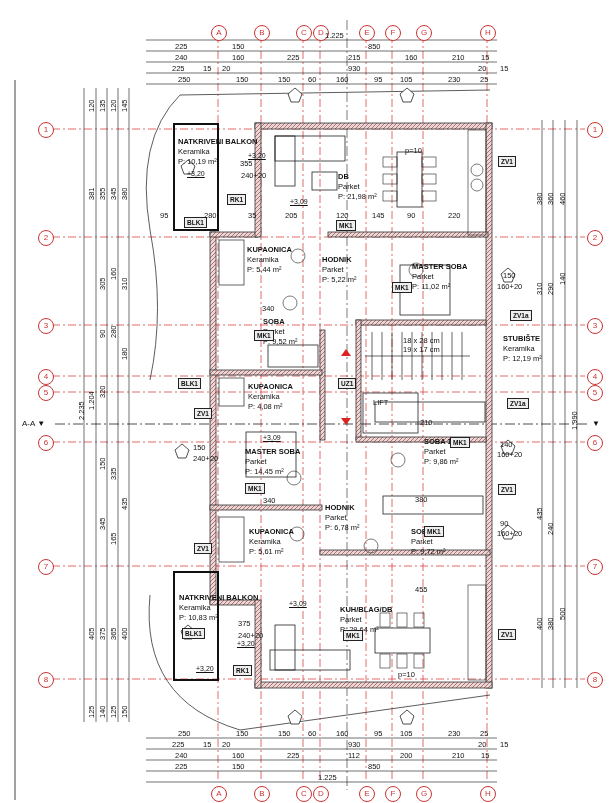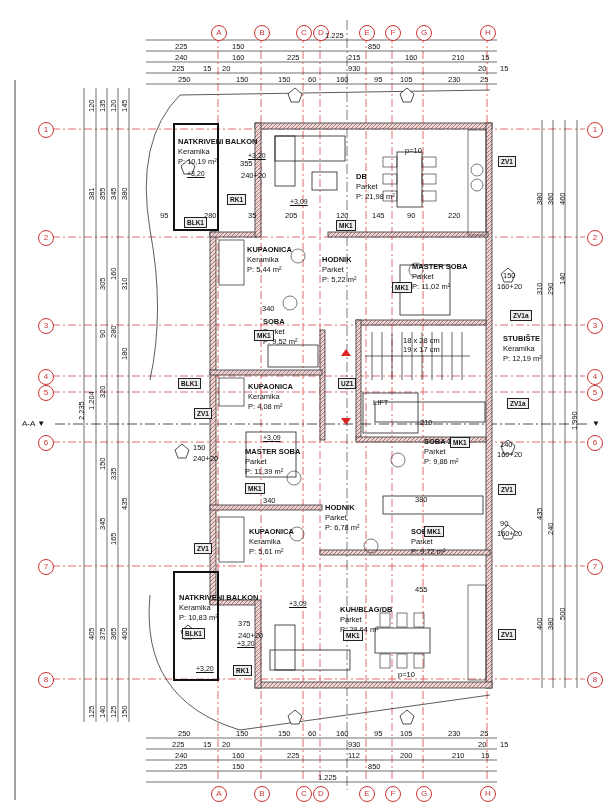--- a/index.html
+++ b/index.html
@@ -319,21 +319,21 @@
 <div class="vdim" style="left:547px;top:535px;">240</div>
 <div class="vdim" style="left:536px;top:630px;">400</div>
 <div class="vdim" style="left:547px;top:630px;">380</div>
 <div class="vdim" style="left:559px;top:620px;">500</div>
 
 <div class="room" style="left:178px;top:137px;">
   <div class="name">NATKRIVENI BALKON</div>
   <div>Keramika</div>
   <div>P: 10,19 m²</div>
 </div>
-<div class="room" style="left:338px;top:172px;margin-left:18px;">
+<div class="room" style="left:338px;top:172px;">
   <div class="name">DB</div>
   <div>Parket</div>
   <div>P: 21,98 m²</div>
 </div>
 <div class="room" style="left:247px;top:245px;">
   <div class="name">KUPAONICA</div>
   <div>Keramika</div>
   <div>P: 5,44 m²</div>
 </div>
 <div class="room" style="left:322px;top:255px;">
@@ -360,21 +360,21 @@
   <div class="name">KUPAONICA</div>
   <div>Keramika</div>
   <div>P: 4,08 m²</div>
 </div>
 <div class="room" style="left:373px;top:398px;">
   <div>LIFT</div>
 </div>
 <div class="room" style="left:245px;top:447px;">
   <div class="name">MASTER SOBA</div>
   <div>Parket</div>
-  <div>P: 11,39 m²</div>
+  <div>P: 14,45 m²</div>
 </div>
 <div class="room" style="left:424px;top:437px;">
   <div class="name">SOBA 1</div>
   <div>Parket</div>
   <div>P: 9,86 m²</div>
 </div>
 <div class="room" style="left:325px;top:503px;">
   <div class="name">HODNIK</div>
   <div>Parket</div>
   <div>P: 6,78 m²</div>

